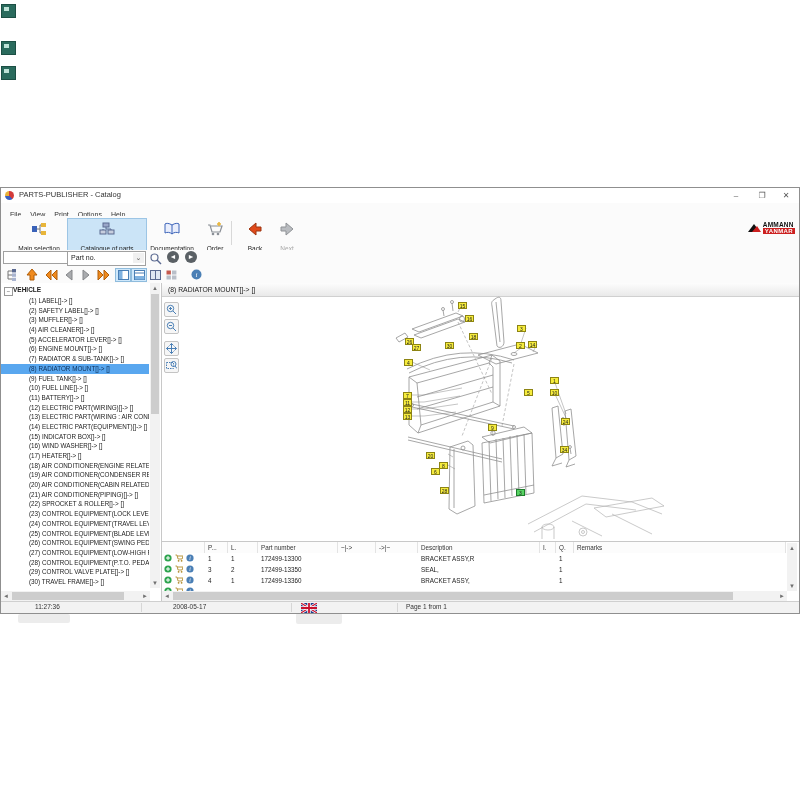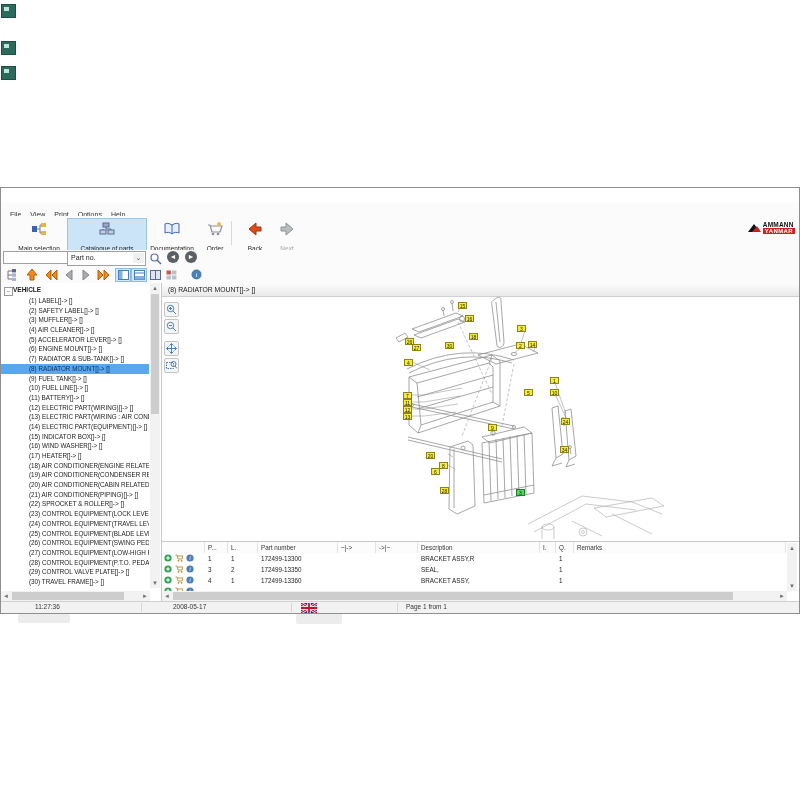--- a/index.html
+++ b/index.html
@@ -104,20 +104,27 @@
     </div>
   <div class="dicon" style="top:41px;">
       <i></i>
     </div>
   <div class="dicon" style="top:66px;">
       <i></i>
     </div>
 
   <div id="win">
 
+    <div class="titlebar">
+      <div class="appicon"></div>
+      <div class="apptitle">PARTS-PUBLISHER - Catalog</div>
+      <div class="wctl" style="right:52px;">–</div>
+      <div class="wctl" style="right:26px;">❐</div>
+      <div class="wctl" style="right:2px;">✕</div>
+    </div>
 
     <div class="menubar">
       
     <span class="menu-item">File</span><span class="menu-item">View</span><span class="menu-item">Print</span><span class="menu-item">Options</span><span class="menu-item">Help</span></div>
 
     <div class="toolbar">
       <div class="tbtn" style="left:6px;width:54px;">
         <div class="ticon">
           <svg width="16" height="14">
               <rect x="1" y="4" width="5" height="6" fill="#3a62b8"></rect>

